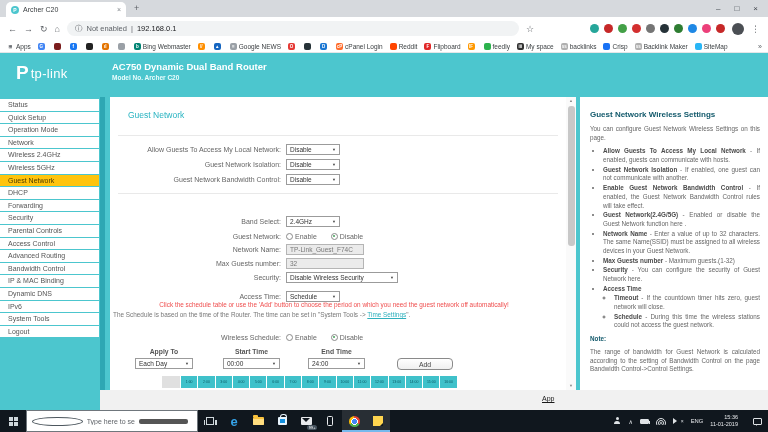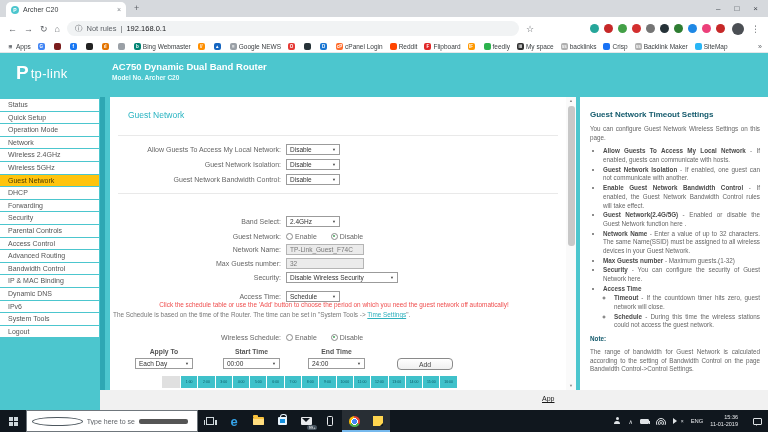--- a/index.html
+++ b/index.html
@@ -187,21 +187,21 @@
     </div>
   </div>
 
   <div class="toolbar">
     <span class="nav-ic">←</span>
     <span class="nav-ic">→</span>
     <span class="nav-ic">↻</span>
     <span class="nav-ic">⌂</span>
     <div class="urlbar">
       <span>ⓘ</span>
-      <span>Not rules</span>
+      <span>Not enabled</span>
       <span>|</span>
       <span class="url-host">192.168.0.1</span>
     </div>
     <span class="nav-ic">☆</span>
     <div class="right-cluster">
 
     <span class="ext-ic" style="background: rgb(38, 166, 154);"></span>
         <span class="ext-ic" style="background: rgb(198, 40, 40);"></span>
         <span class="ext-ic" style="background: rgb(67, 160, 71);"></span>
         <span class="ext-ic" style="background: rgb(211, 47, 47);"></span>
@@ -523,21 +523,21 @@
         </div>
     </div>
 
     <div class="vscroll">
       <span class="vs-arrow vs-up">▲</span>
       <span class="vs-thumb"></span>
       <span class="vs-arrow vs-down">▼</span>
     </div>
 
     <div class="help">
-      <h3>Guest Network Timeout Settings</h3>
+      <h3>Guest Network Wireless Settings</h3>
       <p>You can configure Guest Network Wireless Settings on this page.</p>
       <ul>
 
           <li><span class="hb">Allow Guests To Access My Local Network</span><span> - If enabled, guests can communicate with hosts.</span></li>
 
           <li><span class="hb">Guest Network Isolation</span><span> - If enabled, one guest can not communicate with another.</span></li>
 
           <li><span class="hb">Enable Guest Network Bandwidth Control</span><span> - If enabled, the Guest Network Bandwidth Control rules will take effect.</span></li>
 
           <li><span class="hb">Guest Network(2.4G/5G)</span><span> - Enabled or disable the Guest Network function here .</span></li>

